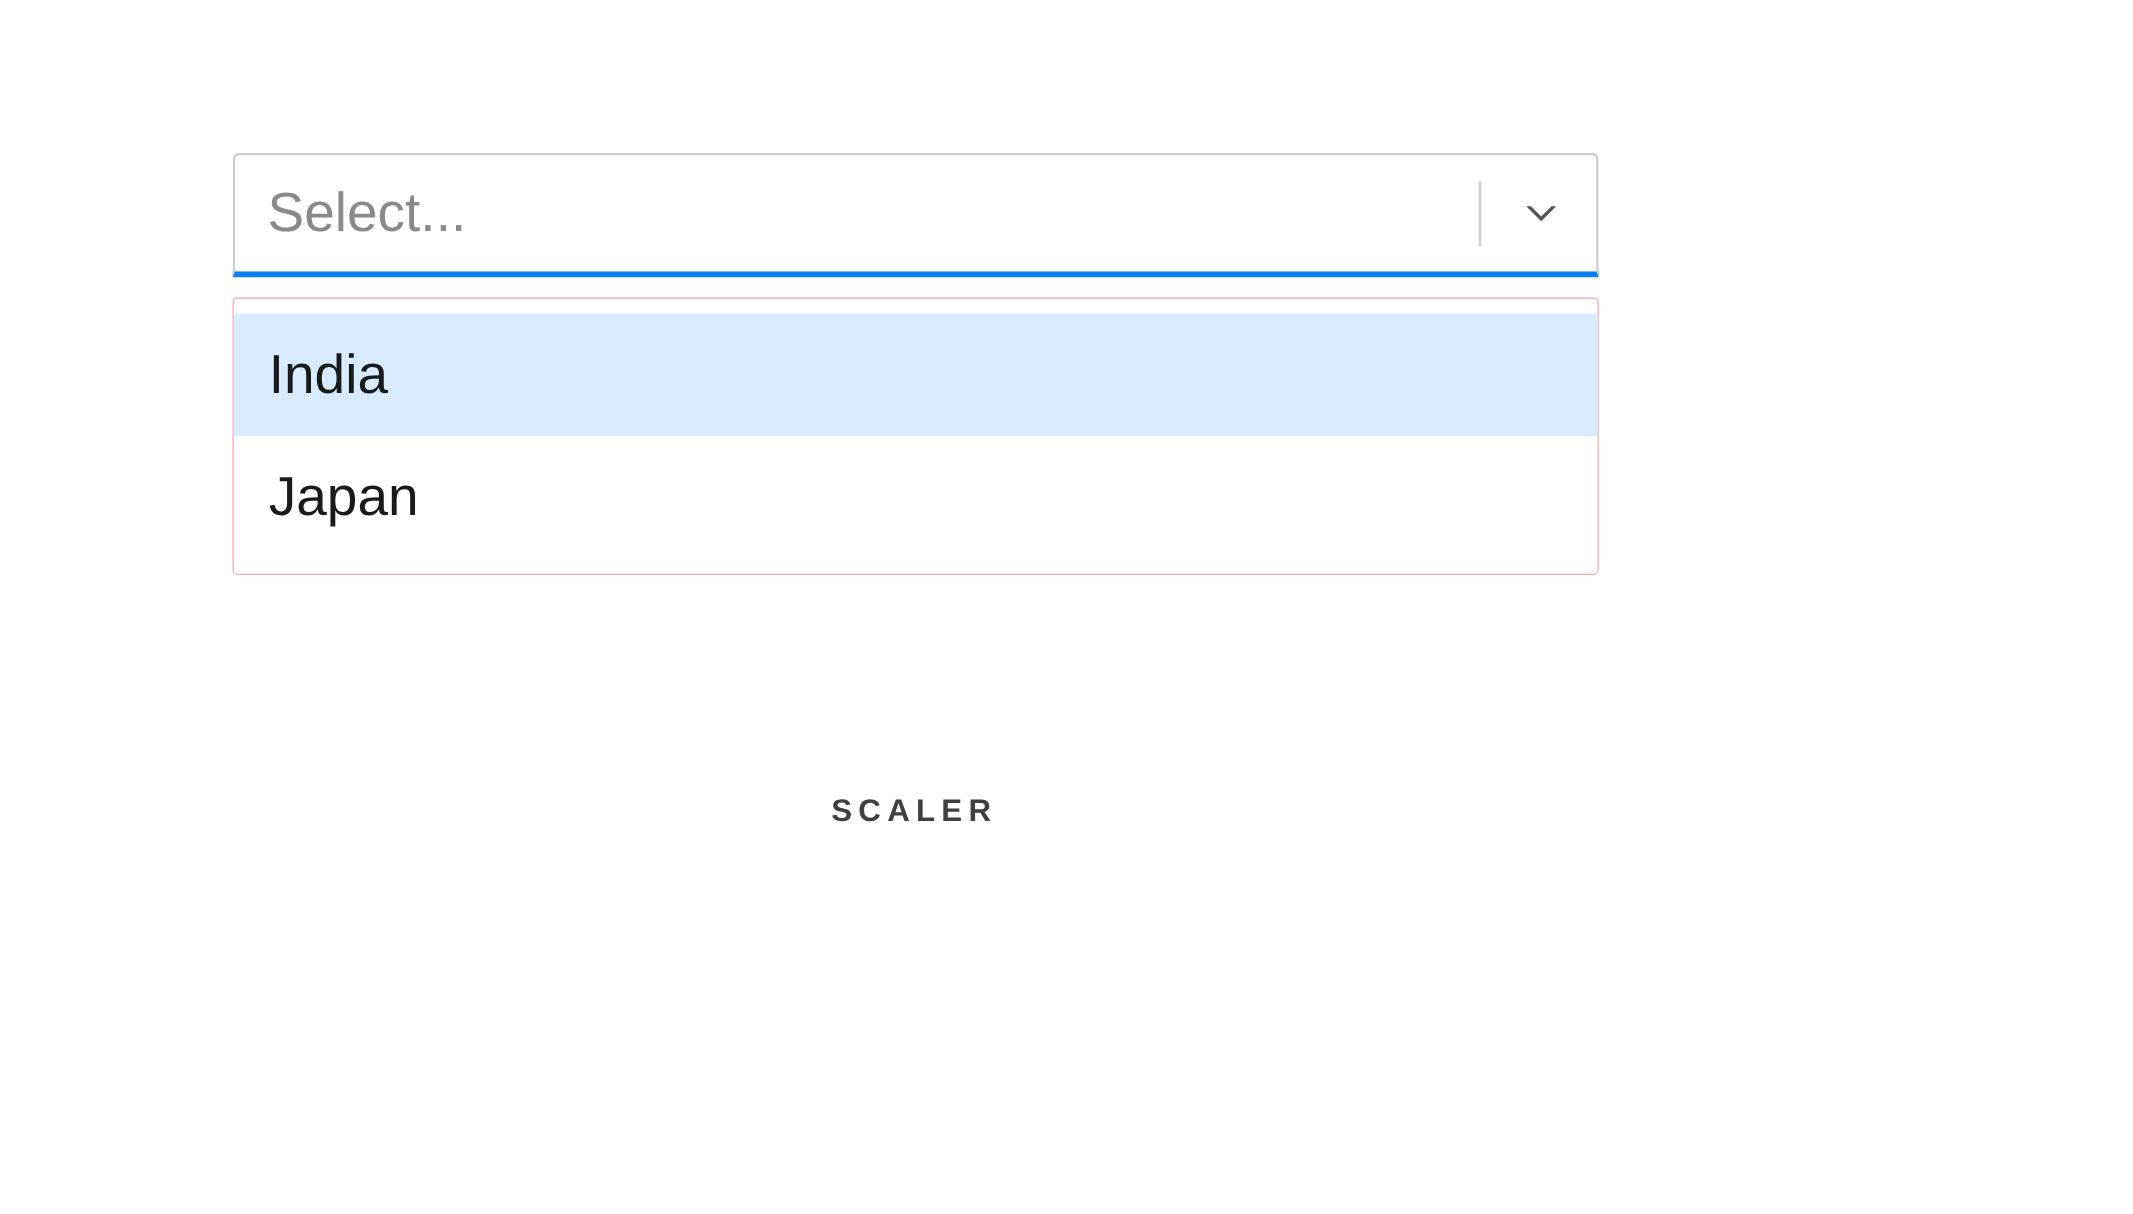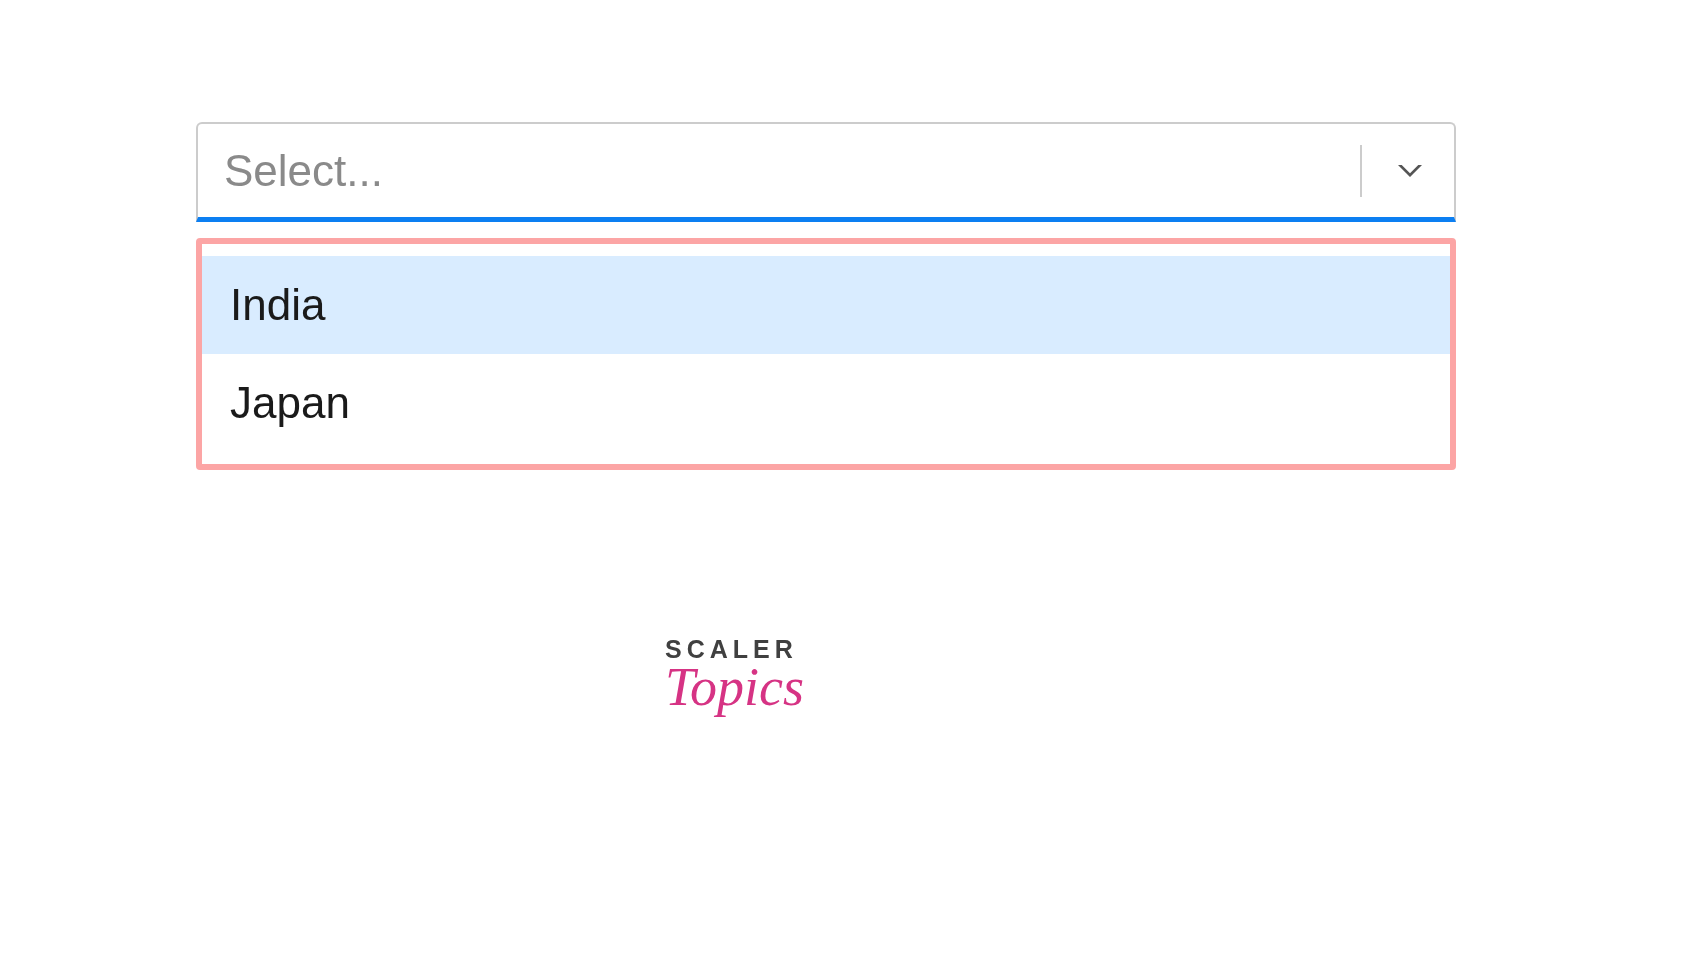--- a/index.html
+++ b/index.html
@@ -9,23 +9,23 @@
     }
     body {
       font-family: -apple-system, BlinkMacSystemFont, "Segoe UI", Arial, sans-serif;
       background: #ffffff;
       width: 1706px;
       height: 971px;
       position: relative;
     }
     .select-container {
       position: absolute;
-      left: 196px;
+      left: 186px;
       top: 122px;
-      width: 1260px;
+      width: 1093px;
     }
     .select-control {
       display: flex;
       align-items: center;
       height: 100px;
       border: 2px solid #cccccc;
       border-bottom: 5px solid #0c7ff2;
       border-radius: 6px 6px 0 0;
       background: #ffffff;
       padding: 0 14px 0 26px;
@@ -48,21 +48,21 @@
       align-items: center;
       justify-content: center;
     }
     .chevron-icon {
       width: 36px;
       height: 36px;
       fill: #555555;
     }
     .select-menu {
       margin-top: 16px;
-      border: 6px solid #fca5a5;
+      border: 1px solid #fca5a5;
       border-radius: 4px;
       background: #ffffff;
       padding: 12px 0;
     }
     .select-option {
       font-size: 44px;
       color: #1a1a1a;
       padding: 24px 28px;
       cursor: pointer;
       font-weight: 400;
@@ -109,14 +109,13 @@
     </div>
   </div>
   <div class="select-menu">
     <div class="select-option highlighted">India</div>
     <div class="select-option">Japan</div>
   </div>
 </div>
 
 <div class="logo-container">
   <div class="logo-scaler">SCALER</div>
-  <div class="logo-topics">Topics</div>
 </div>
 
 </body></html>

